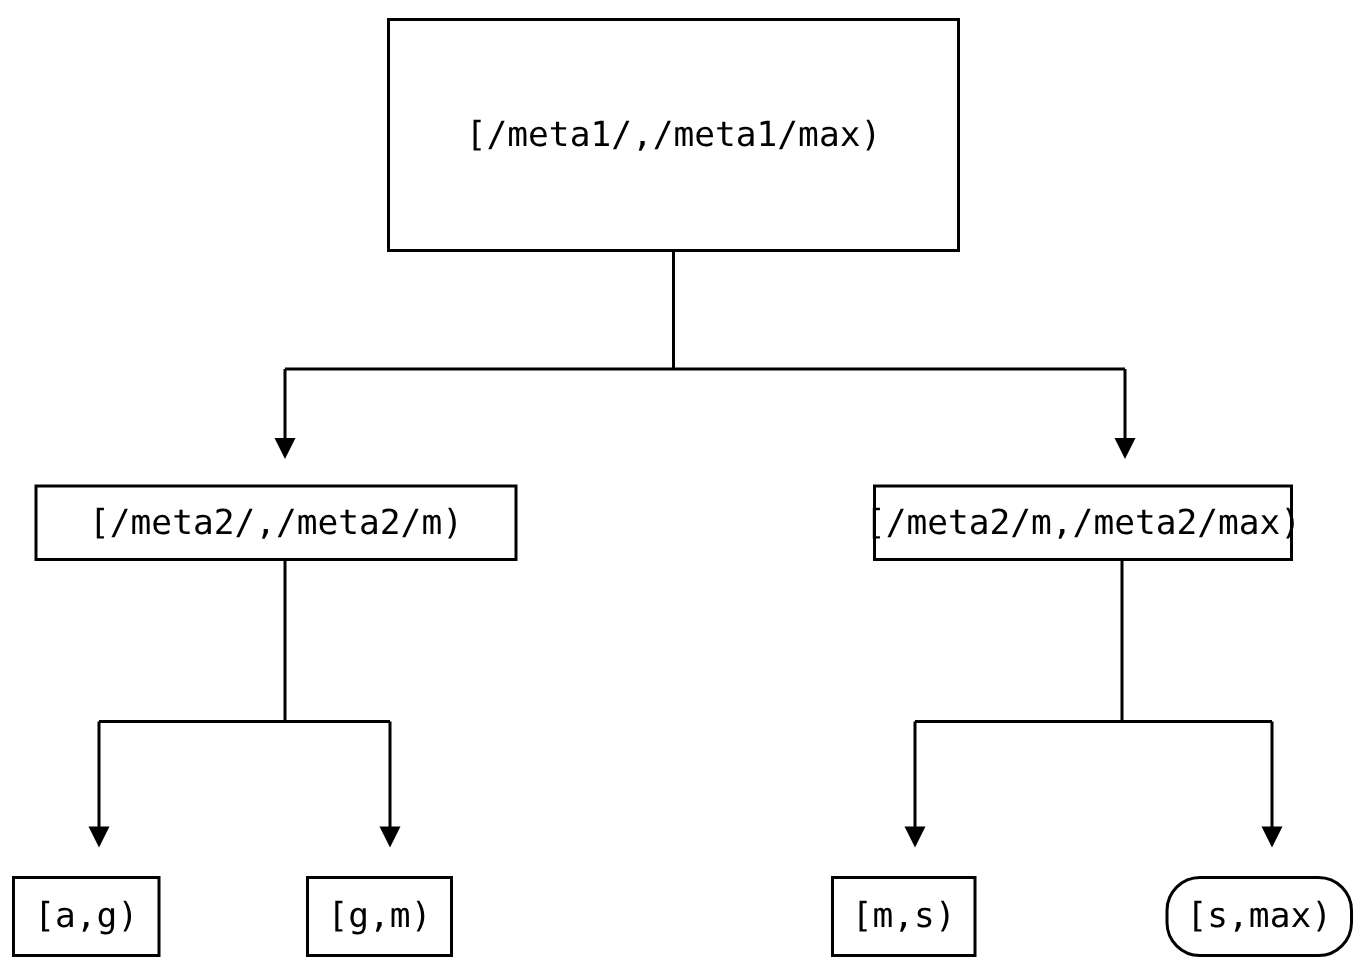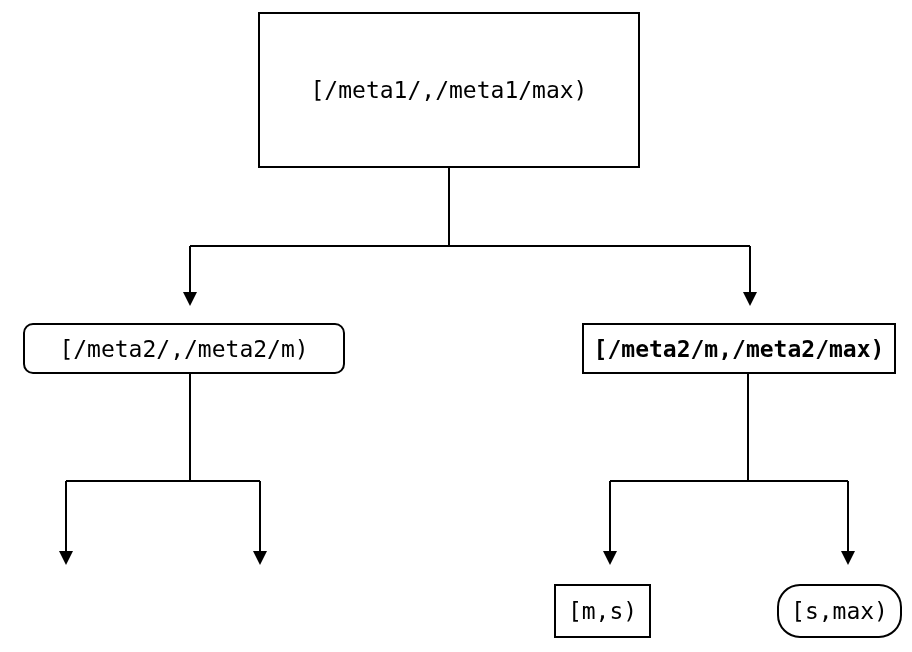--- a/index.html
+++ b/index.html
@@ -29,22 +29,22 @@
     background: #ffffff;
     display: flex;
     align-items: center;
     justify-content: center;
     font-size: 23px;
     color: #000000;
     white-space: nowrap;
     letter-spacing: 0;
   }
   .node-root      { left: 258px; top: 12px;  width: 382px; height: 156px; }
-  .node-left      { left: 23px;  top: 323px; width: 322px; height: 51px; border-radius: 10px;  }
-  .node-right     { left: 582px; top: 323px; width: 314px; height: 51px; font-weight: bold;  }
+  .node-left      { left: 23px;  top: 323px; width: 322px; height: 51px;  }
+  .node-right     { left: 582px; top: 323px; width: 280px; height: 51px;  }
   .node-leaf-ag   { left: 8px;   top: 584px; width: 99px;  height: 54px;  }
   .node-leaf-gm   { left: 204px; top: 584px; width: 98px;  height: 54px;  }
   .node-leaf-ms   { left: 554px; top: 584px; width: 97px;  height: 54px;  }
   .node-leaf-smax { left: 777px; top: 584px; width: 125px; height: 54px; border-radius: 23px;  }
 </style>
 </head>
 <body>
 
 <div class="canvas">
 
@@ -62,19 +62,21 @@
     <polygon points="603,551 617,551 610,565" fill="#000000"></polygon>
     <polygon points="841,551 855,551 848,565" fill="#000000"></polygon>
   </svg>
 
   <div class="node node-root">[/meta1/,/meta1/max)</div>
 
   <div class="node node-left">[/meta2/,/meta2/m)</div>
 
   <div class="node node-right">[/meta2/m,/meta2/max)</div>
 
+  <div class="node node-leaf-ag">[a,g)</div>
 
+  <div class="node node-leaf-gm">[g,m)</div>
 
   <div class="node node-leaf-ms">[m,s)</div>
 
   <div class="node node-leaf-smax">[s,max)</div>
 
 </div>
 
 </body></html>

